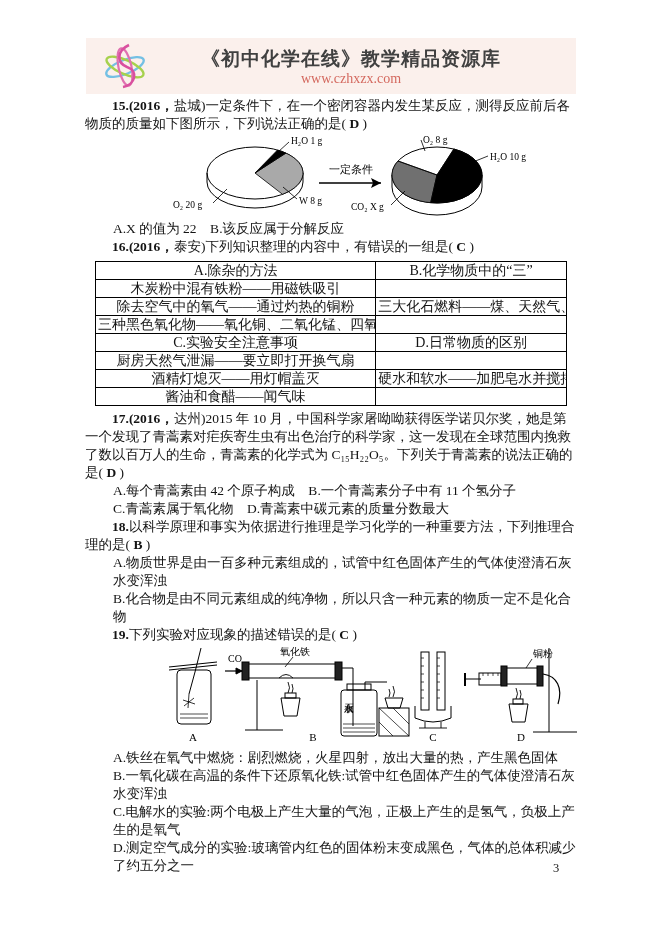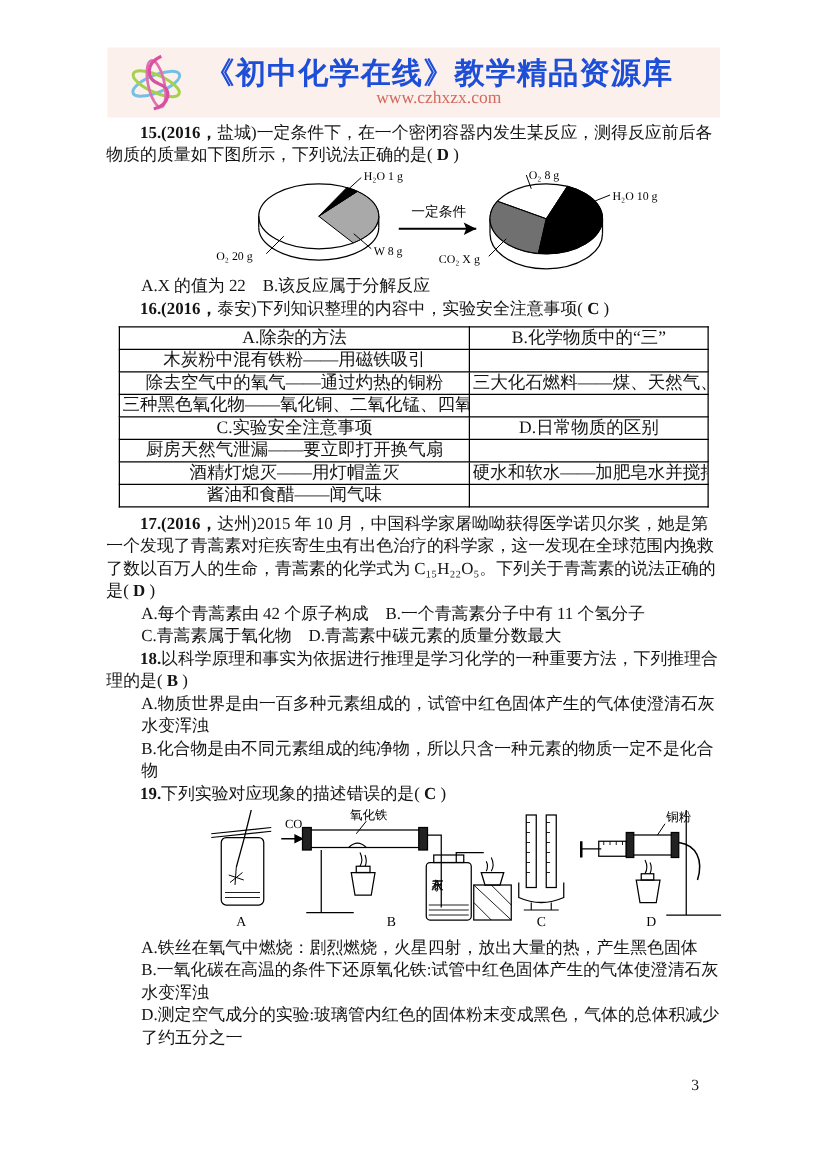--- a/index.html
+++ b/index.html
@@ -8,21 +8,21 @@
     position:relative; width:661px; height:935px; background:#ffffff;
     font-family:"Liberation Serif", serif; color:#141414; overflow:hidden;
   }
   
   .hdr {
     position:absolute; left:86px; top:38px; width:490px; height:56px;
     background:#fbf0ec; display:flex; align-items:center;
   }
   .hdr-logo { position:absolute; left:10px; top:4px; }
   .hdr-text { width:100%; text-align:center; padding-left:40px; }
-  .hdr-title { font-weight:bold; font-size:24px; letter-spacing:1px; color:#1d4ed8; line-height:24px; }
+  .hdr-title { font-weight:bold; font-size:19px; letter-spacing:1px; color:#404040; line-height:24px; }
   .hdr-url { font-size:14px; color:#d4695f; line-height:15px; }
   
   .content { position:absolute; left:85px; top:97px; width:492px; font-size:13.5px; line-height:18px; }
   p { margin:0; }
   .stem { text-indent:2em; }
   .opt { padding-left:28px; }
   .qb, .ans { font-weight:bold; }
   
   .fig { display:block; margin:2px 0 1px 0; }
   
@@ -91,21 +91,21 @@
         <text x="338" y="8" font-size="9.5">O₂ 8 g</text>
         <line x1="388" y1="27" x2="403" y2="21" stroke="#000" stroke-width="0.8"></line>
         <text x="405" y="25" font-size="9.5">H₂O 10 g</text>
         <line x1="320" y1="56" x2="306" y2="70" stroke="#000" stroke-width="0.8"></line>
         <text x="266" y="75" font-size="9.5">CO₂ X g</text>
       </g>
     </svg>
 
     <p class="opt">A.X 的值为 22　B.该反应属于分解反应</p>
 
-    <p class="stem"><span class="qb">16.(2016，</span><span>泰安)</span><span>下列知识整理的内容中，实验安全注意事项(</span> <b class="ans">C</b><span> )</span></p>
+    <p class="stem"><span class="qb">16.(2016，</span><span>泰安)</span><span>下列知识整理的内容中，有错误的一组是(</span> <b class="ans">C</b><span> )</span></p>
 
     <table class="kt">
       <tbody>
           <tr>
             <td class="c1">A.除杂的方法</td>
             <td class="c2">B.化学物质中的“三”</td>
           </tr>
       <tr>
             <td class="c1">木炭粉中混有铁粉——用磁铁吸引</td>
             <td class="c2"></td>
@@ -216,18 +216,19 @@
       <text x="264" y="50" font-size="9.5" style="writing-mode:vertical-rl">石灰水</text>
       <text x="448" y="11" font-size="10">铜粉</text>
       <text x="108" y="95" font-size="11" text-anchor="middle">A</text>
       <text x="228" y="95" font-size="11" text-anchor="middle">B</text>
       <text x="348" y="95" font-size="11" text-anchor="middle">C</text>
       <text x="436" y="95" font-size="11" text-anchor="middle">D</text>
     </svg>
 
     <p class="opt">A.铁丝在氧气中燃烧：剧烈燃烧，火星四射，放出大量的热，产生黑色固体</p>
     <p class="opt">B.一氧化碳在高温的条件下还原氧化铁:试管中红色固体产生的气体使澄清石灰水变浑浊</p>
+    <p class="opt">C.电解水的实验:两个电极上产生大量的气泡，正极上产生的是氢气，负极上产生的是氧气</p>
     <p class="opt">D.测定空气成分的实验:玻璃管内红色的固体粉末变成黑色，气体的总体积减少了约五分之一</p>
 
   </div>
 
   <div class="pagenum">3</div>
 </div>
 
 </body></html>

